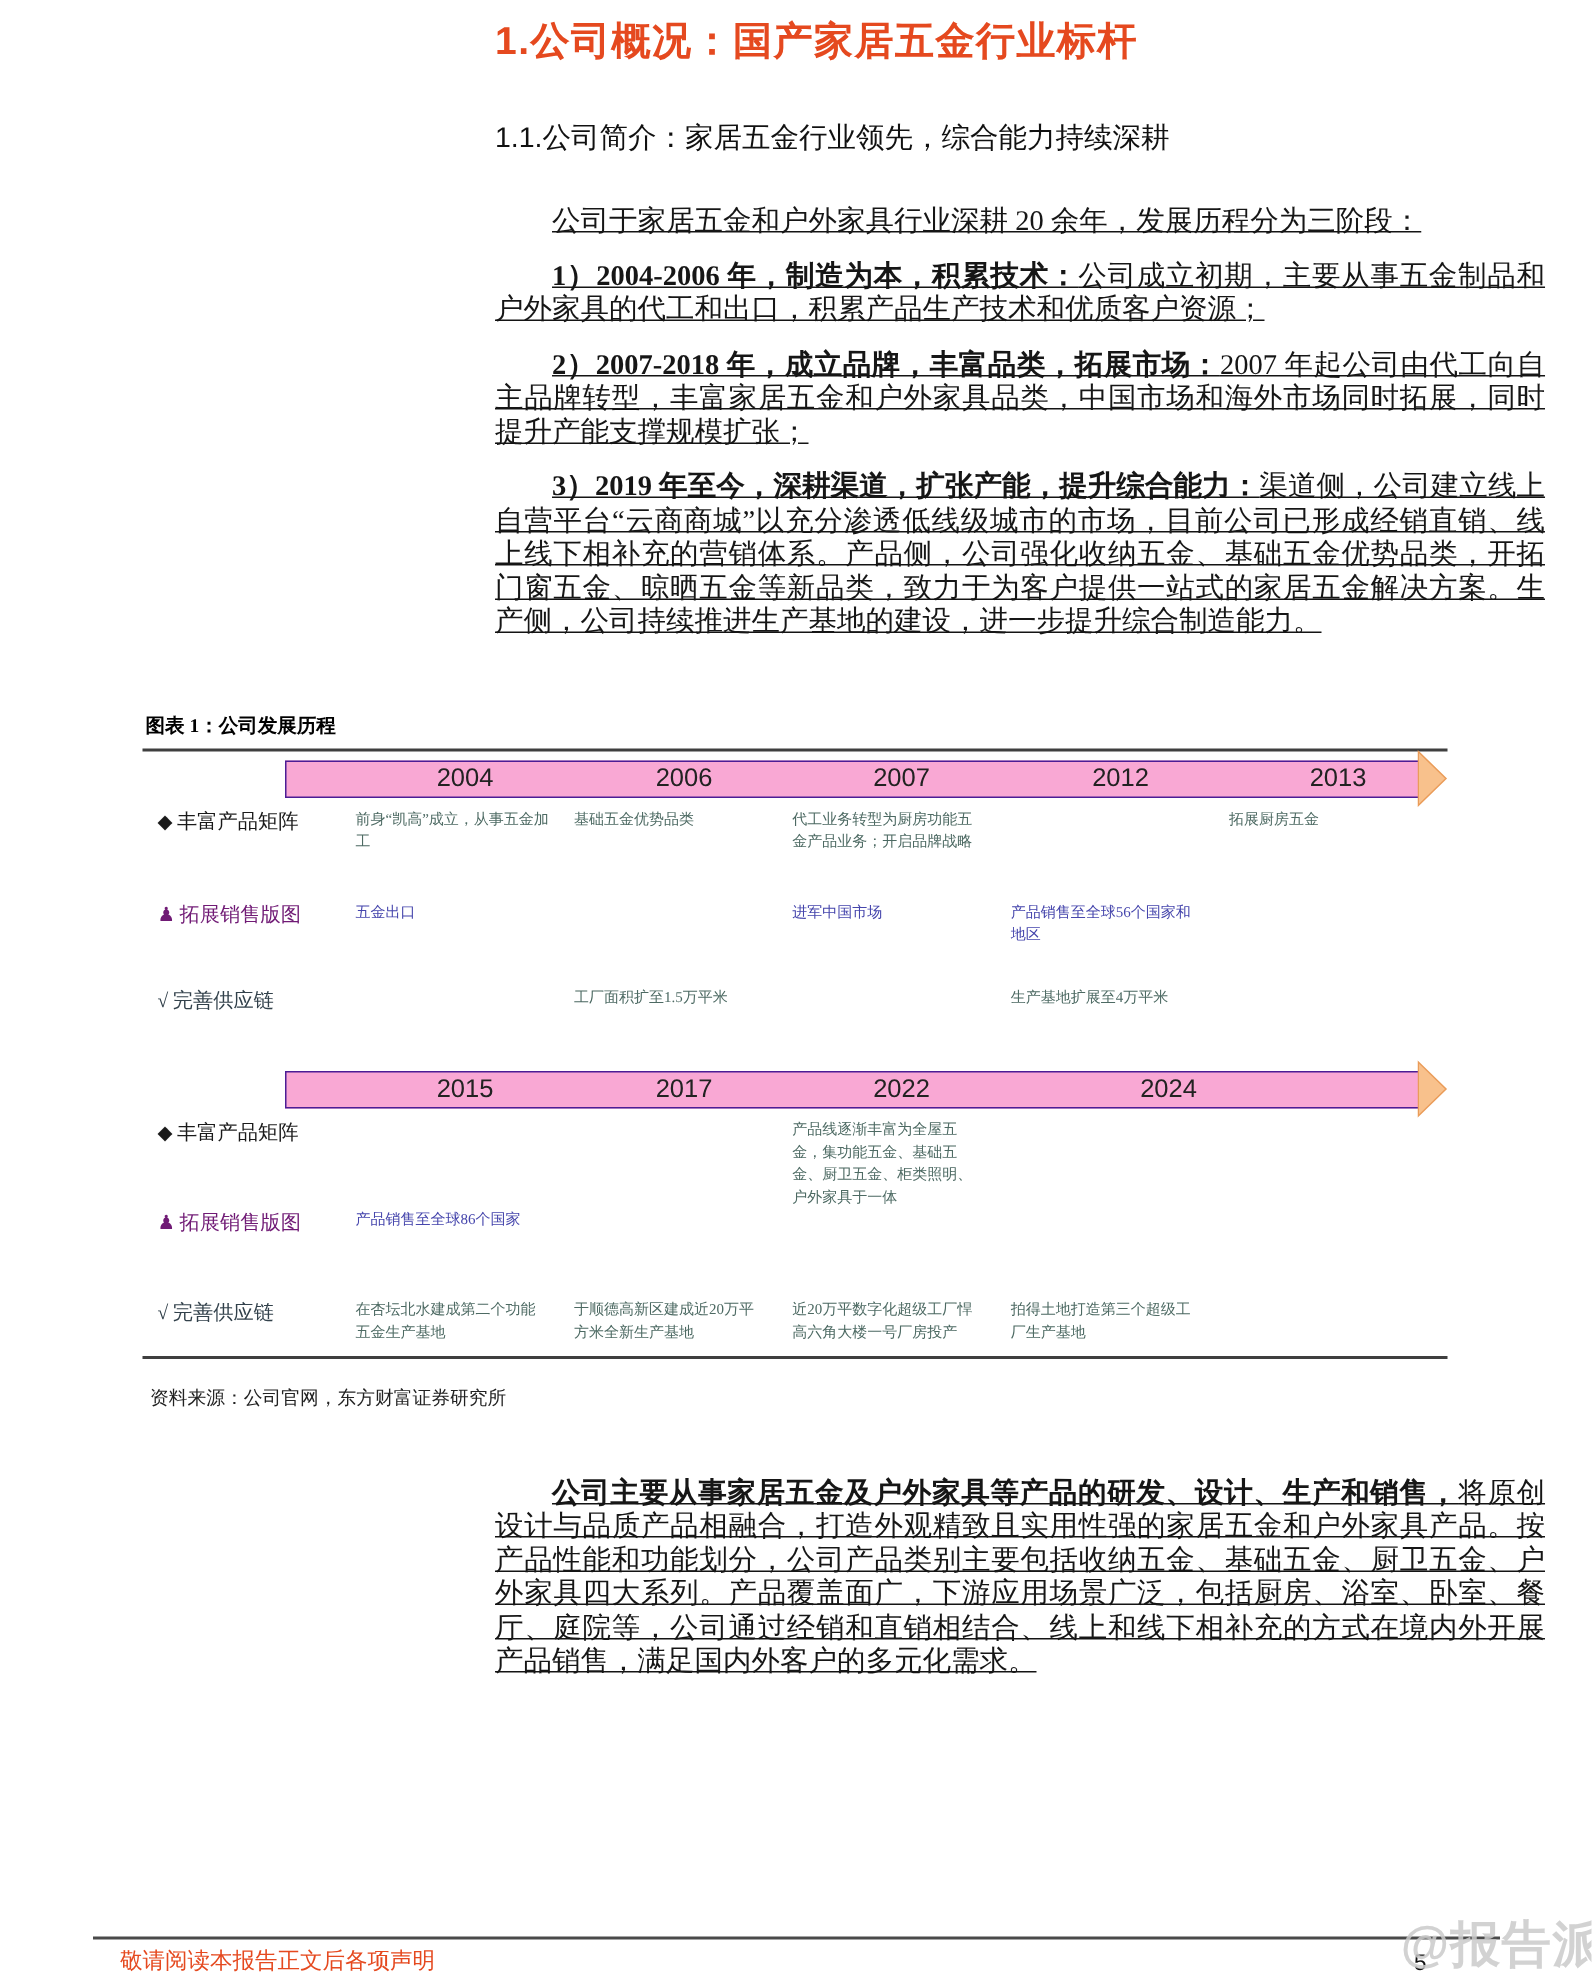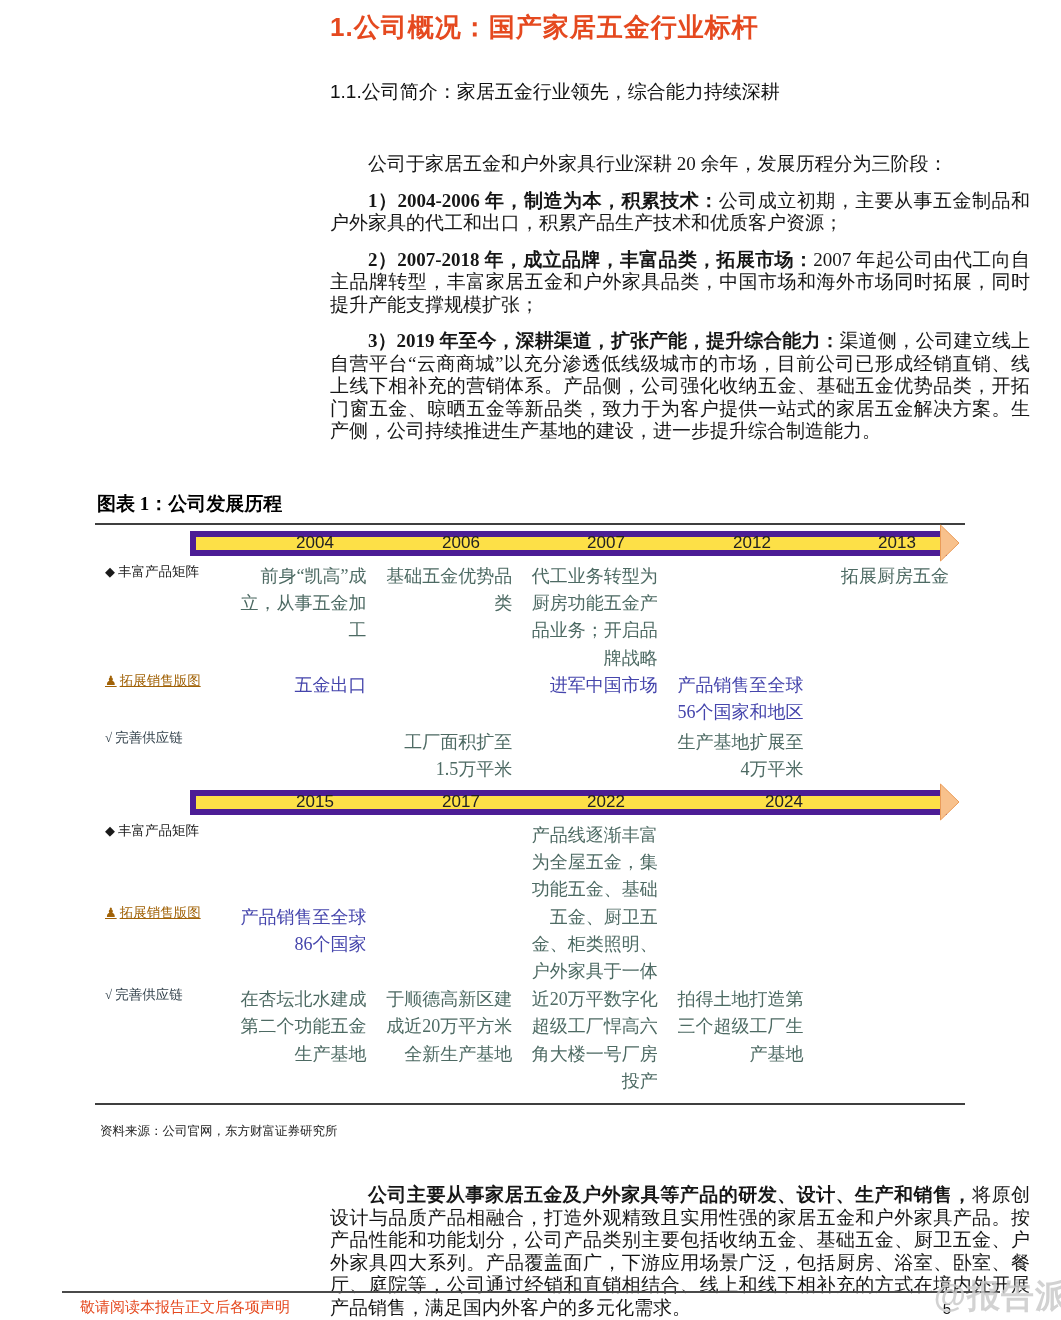--- a/index.html
+++ b/index.html
@@ -23,50 +23,50 @@
     letter-spacing: 1px;
   }
   .subsection-title {
     margin: 34px 0 0 330px;
     width: 710px;
     font-family: "Liberation Sans", sans-serif;
     font-size: 19px;
     font-weight: normal;
     color: #111111;
   }
-  .paragraphs { margin: 48px 0 0 330px; width: 700px; }
+  .paragraphs { margin: 32px 0 0 330px; width: 700px; text-decoration: underline; }
   .body-para {
     font-size: 19px;
     line-height: 22.5px;
     text-align: justify;
     text-indent: 2em;
     margin-bottom: 14px;
     color: #161616;
   }
   .body-para b { font-weight: bold; }
 
   
   .figure { margin: 48px 0 0 95px; width: 870px; }
   .figure-title {
-    font-size: 19px;
+    font-size: 13px;
     font-weight: bold;
     color: #000;
     margin-bottom: 6px;
     padding-left: 2px;
   }
   .rule-dark { border-top: 2.5px solid #3f3f3f; }
 
   .tl-bar {
     position: relative;
     height: 25px;
     margin-left: 95px;
     margin-right: 18px;
     margin-top: 6px;
-    background: #fde047;
-    border: 6px solid #4c1d95;
+    background: #f9a8d4;
+    border: 1px solid #4c1d95;
   }
   .tl-year {
     position: absolute;
     top: 50%;
     transform: translate(-50%, -50%);
     font-family: "Liberation Sans", sans-serif;
     font-size: 17px;
     color: #222;
     white-space: nowrap;
   }
@@ -87,28 +87,27 @@
     grid-template-rows: minmax(60px, auto) minmax(60px, auto) auto;
     margin-bottom: 8px;
   }
   .tl-label {
     font-size: 13.5px;
     padding-left: 10px;
     white-space: nowrap;
   }
   .tl-label .glyph { margin-right: 3px; font-size: 13px; }
   .lab-black { color: #1a1a1a; }
-  .lab-blue  { color: #a16207; text-decoration: underline; }
+  .lab-blue  { color: #701a75; }
   .lab-dark  { color: #32414b; }
   .tl-cell {
-    font-size: 18px;
+    font-size: 10px;
     line-height: 1.52;
     color: #4D6A63;
     padding-right: 16px;
-    text-align: right;
   }
   .cell-blue { color: #4545AC; }
 
   .figure-source {
     font-size: 12.5px;
     color: #222;
     margin-top: 18px;
     padding-left: 5px;
   }
   .closing { margin-top: 44px; }

